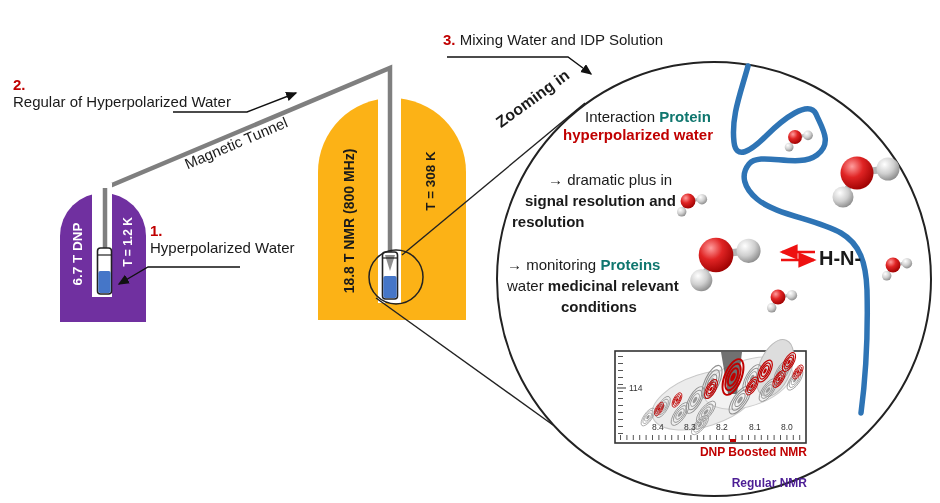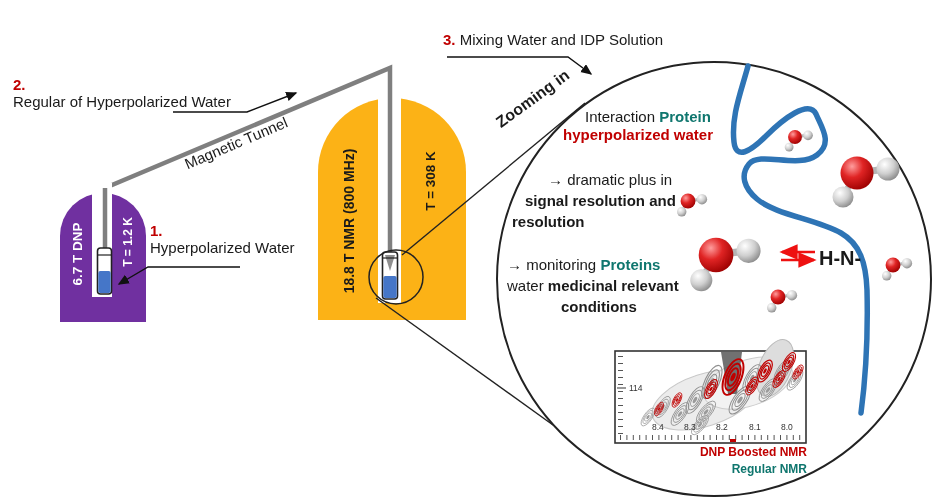--- a/index.html
+++ b/index.html
@@ -3,21 +3,21 @@
 <meta charset="utf-8">
 <style>
   html,body{margin:0;padding:0;background:#fff;}
   .stage{position:relative;width:940px;height:503px;background:#fff;overflow:hidden;
          font-family:"Liberation Sans",sans-serif;color:#1a1a1a;}
   .stage svg{position:absolute;left:0;top:0;}
   .t{position:absolute;white-space:nowrap;font-size:15px;line-height:1.15;}
   .b{font-weight:bold;}
   .red{color:#C00000;font-weight:bold;}
   .blue{color:#0f766e;font-weight:bold;}
-  .gray{color:#0f766e;font-weight:bold;}
+  .gray{color:#4c1d95;font-weight:bold;margin-top:14px;}
   .rot{position:absolute;white-space:nowrap;transform:translate(-50%,-50%) rotate(-90deg);}
   .white{color:#fff;font-weight:bold;}
   .legend{position:absolute;left:615px;width:192px;text-align:right;font-size:12px;font-weight:bold;}
 </style>
 </head>
 <body>
 
 <div class="stage">
 
 <svg width="940" height="503" viewBox="0 0 940 503">

